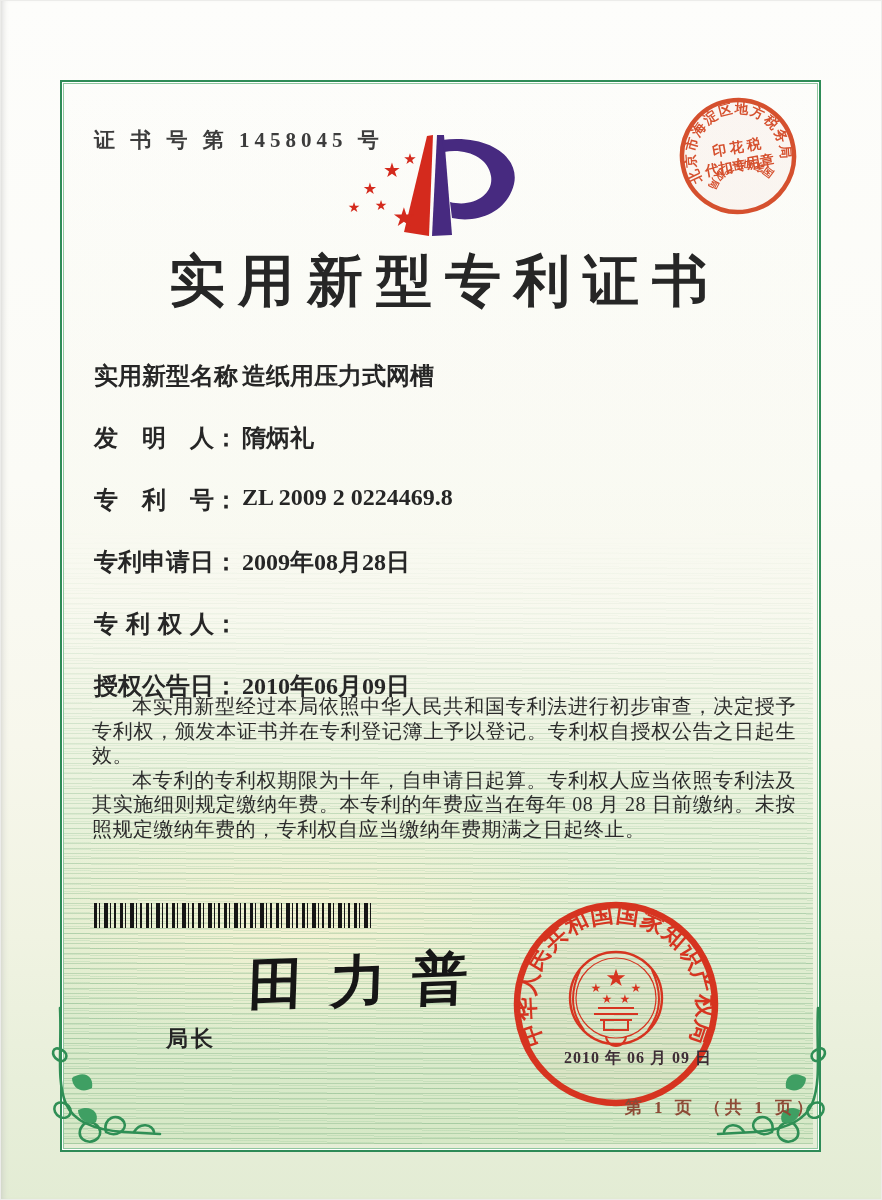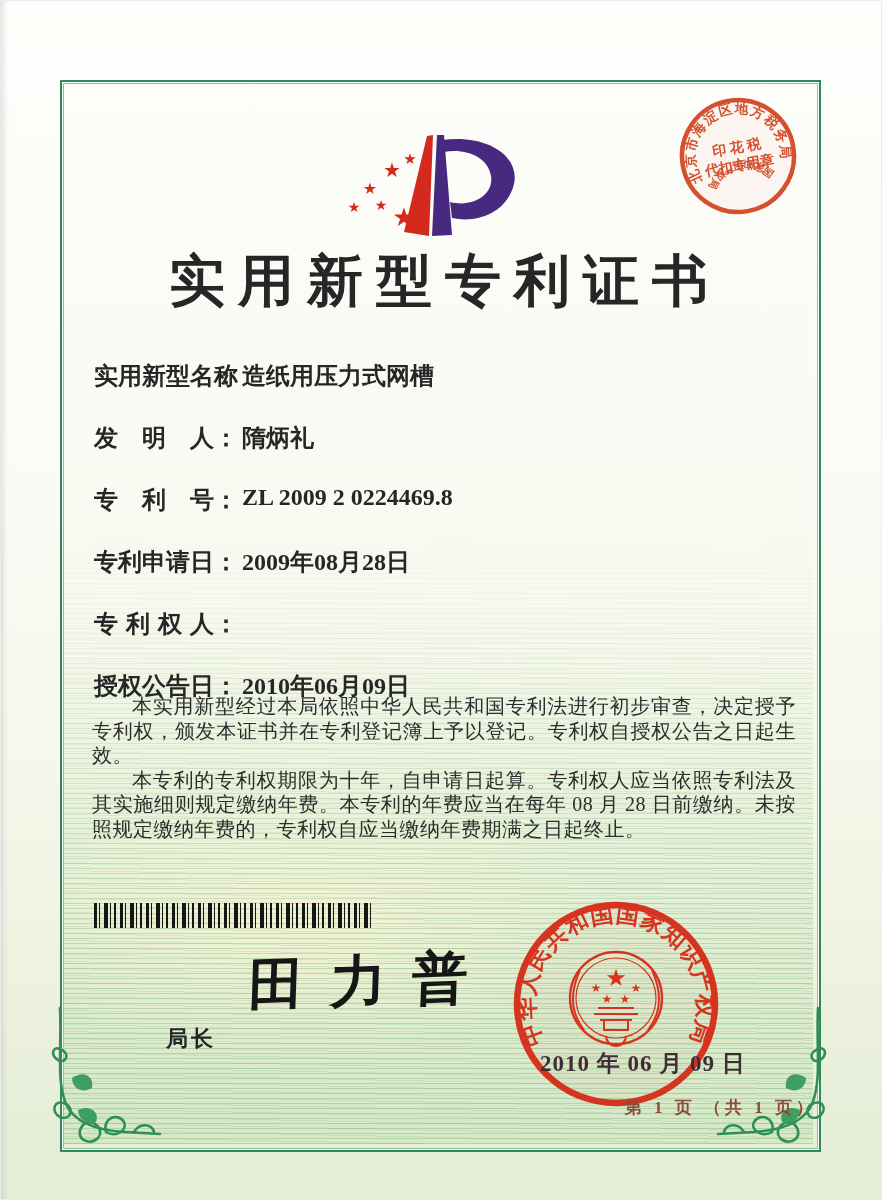--- a/index.html
+++ b/index.html
@@ -42,21 +42,21 @@
       #161616 5px 6px, transparent 6px 10px,
       #161616 10px 14px, transparent 14px 16px,
       #161616 16px 17px, transparent 17px 20px,
       #161616 20px 22px, transparent 22px 26px);}
   .sig-role{position:absolute;left:166px;top:1024px;font-size:22px;font-weight:600;
     letter-spacing:3px;color:#242424;}
   .sig-name{position:absolute;left:248px;top:944px;font-size:56px;font-weight:600;color:#161616;
     letter-spacing:26px;transform:rotate(-2deg) skewX(-4deg);white-space:nowrap;}
   .stamp{position:absolute;left:676px;top:94px;width:124px;height:124px;transform:rotate(-10deg);}
   .seal{position:absolute;left:508px;top:896px;width:216px;height:216px;}
-  .seal-date{position:absolute;left:540px;top:1048px;width:175px;font-size:23px;font-weight:700;
+  .seal-date{position:absolute;left:564px;top:1048px;width:175px;font-size:16px;font-weight:700;
     color:#3e2d36;letter-spacing:1px;white-space:nowrap;}
   .footer{position:absolute;left:60px;top:1096px;width:757px;text-align:right;
     font-size:17px;font-weight:600;color:#8d4a36;letter-spacing:4px;}
   .flourish{position:absolute;width:112px;height:142px;}
   .fl-left{left:50px;top:1006px;}
   .fl-right{left:716px;top:1006px;transform:scaleX(-1);}
   svg text{font-family:"Liberation Serif","DejaVu Serif",serif;}
 </style>
 </head>
 <body>
@@ -85,20 +85,21 @@
       <path d="M16,98 C4,92 0,106 10,111 C20,115 25,103 16,98"></path>
       <path d="M12,44 C2,38 0,50 8,54 C16,58 20,48 12,44"></path>
       <path d="M34,118 C22,130 38,142 48,132 C55,124 44,112 34,118"></path>
       <path d="M56,126 C52,112 68,106 74,116 C78,124 66,132 56,126"></path>
       <path d="M84,126 C90,116 102,118 104,126"></path>
     </g>
     <path d="M22,72 C34,64 44,70 42,82 C32,88 22,82 22,72 Z" fill="#3f9f63"></path>
     <path d="M28,104 C40,98 50,106 46,116 C36,120 28,112 28,104 Z" fill="#3f9f63"></path>
   </svg>
 
+  <div class="cert-number">证 书 号 第 1458045 号</div>
 
   <svg class="logo" viewBox="0 0 204 118">
     <polygon points="89,4 95,3 91,104 66,100" fill="#d42a1d"></polygon>
     <polygon points="99,3 106,3 114,103 94,104" fill="#472a80"></polygon>
     <path d="M104,8 C152,2 182,26 176,52 C170,78 142,92 114,86 L112,70 C136,76 156,62 153,44 C150,25 128,16 106,20 Z" fill="#472a80"></path>
     <g fill="#d42a1d" font-size="0">
       <text x="72" y="32" font-size="15" text-anchor="middle">★</text>
       <text x="54" y="45" font-size="20" text-anchor="middle">★</text>
       <text x="32" y="62" font-size="16" text-anchor="middle">★</text>
       <text x="16" y="80" font-size="14" text-anchor="middle">★</text>

